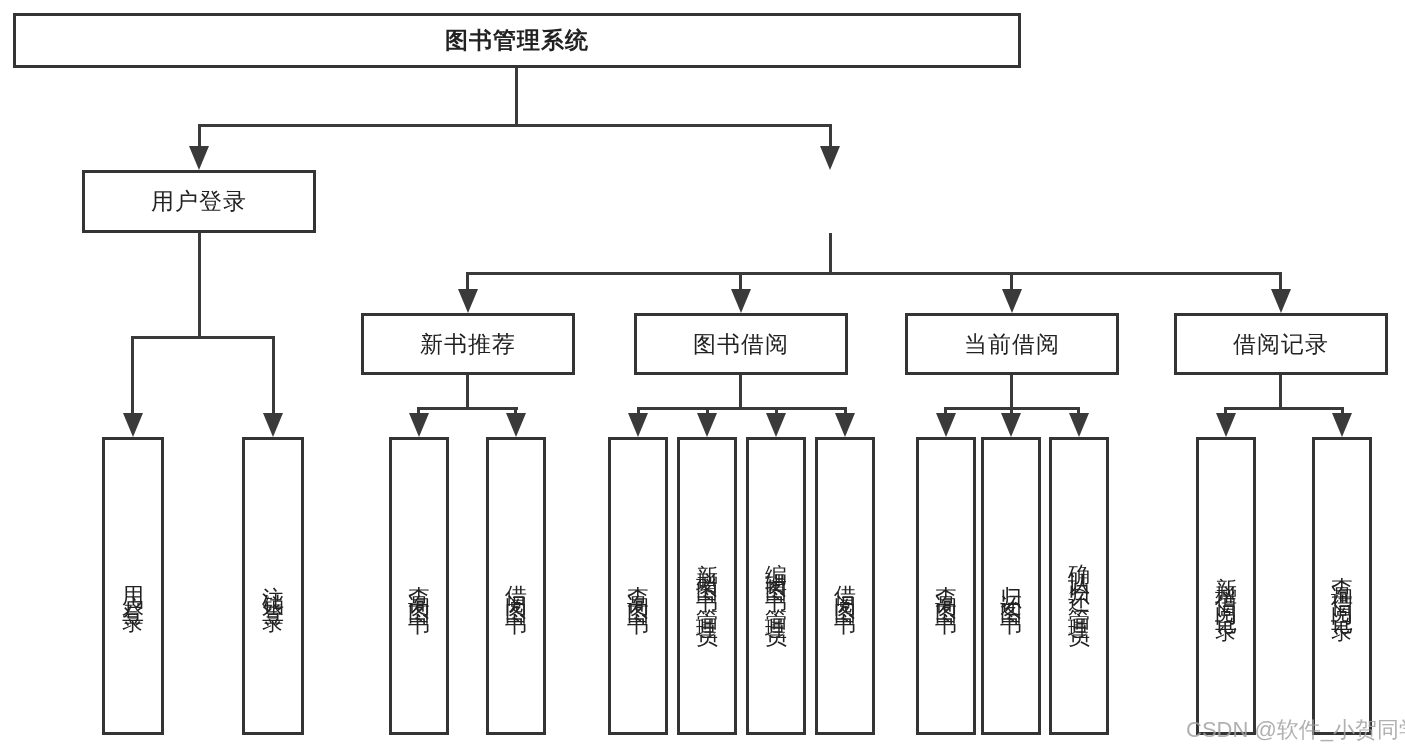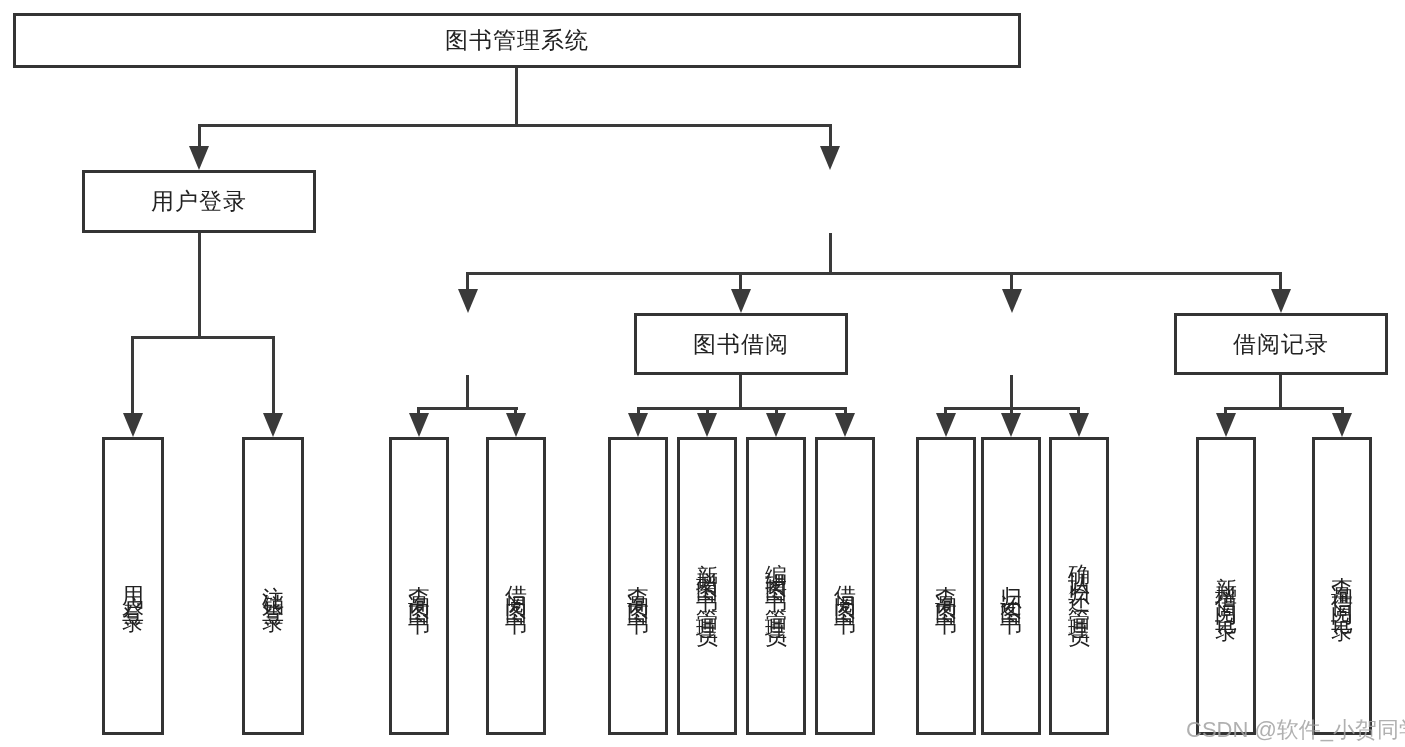--- a/index.html
+++ b/index.html
@@ -51,30 +51,36 @@
     letter-spacing: 0px;
     z-index: 10;
     white-space: nowrap;
   }
 </style>
 </head>
 <body>
 
 <div class="canvas">
 
-  <div class="node" style="left:13px; top:13px; width:1008px; height:55px;">
+  <div class="node" style="left:13px; top:13px; width:1008px; height:55px;font-weight:bold;">
     <span>图书管理系统</span>
   </div>
 
   <div class="node" style="left:82px; top:170px; width:234px; height:63px;">
     <span>用户登录</span>
   </div>
 
+  <div class="node" style="left:361px; top:313px; width:214px; height:62px;">
+    <span>新书推荐</span>
+  </div>
   <div class="node" style="left:634px; top:313px; width:214px; height:62px;text-align:right;">
     <span>图书借阅</span>
+  </div>
+  <div class="node" style="left:905px; top:313px; width:214px; height:62px;">
+    <span>当前借阅</span>
   </div>
   <div class="node" style="left:1174px; top:313px; width:214px; height:62px;">
     <span>借阅记录</span>
   </div>
 
   <div class="node leaf" style="left:102px; top:437px; width:62px; height:298px;">
     <span class="vtext">用户登录</span>
   </div>
   <div class="node leaf" style="left:242px; top:437px; width:62px; height:298px;">
     <span class="vtext">注销登录</span>

